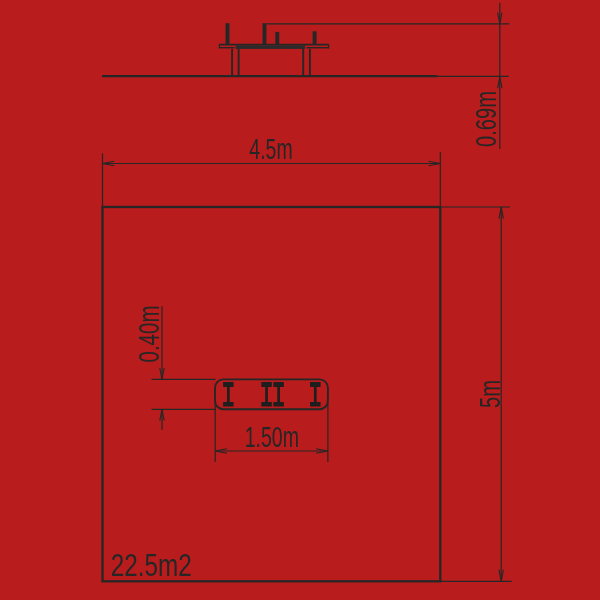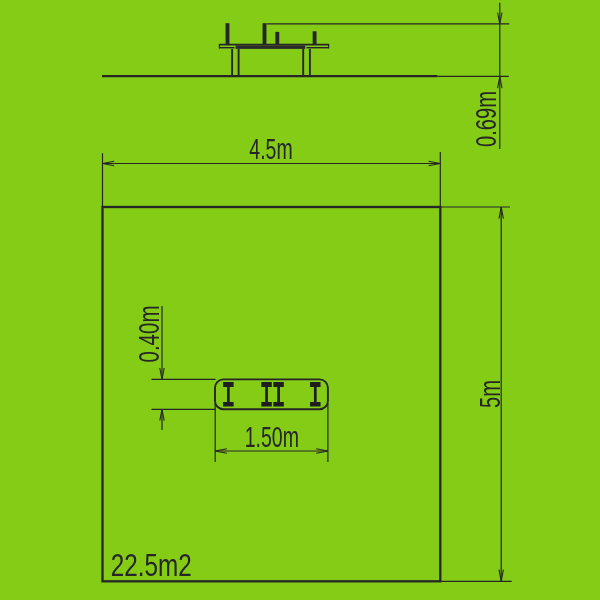--- a/index.html
+++ b/index.html
@@ -1,16 +1,16 @@
 <!DOCTYPE html>
 <html><head>
 <meta charset="utf-8">
 <style>
   html,body{margin:0;padding:0;background:#ffffff;}
-  .wrap{width:600px;height:600px;position:relative;overflow:hidden;background:#84cc16;}
+  .wrap{width:600px;height:600px;position:relative;overflow:hidden;background:#b91c1c;}
   svg{display:block;filter:blur(0.45px);}
   text{font-family:"Liberation Sans",sans-serif;fill:#262626;}
 </style>
 </head>
 <body>
 <div class="wrap">
 <svg width="600" height="600" viewBox="0 0 600 600">
   <g stroke="#262626" fill="none" stroke-linecap="butt">
 
     <line x1="102" y1="76.1" x2="437.5" y2="76.1" stroke-width="2.2"></line>

